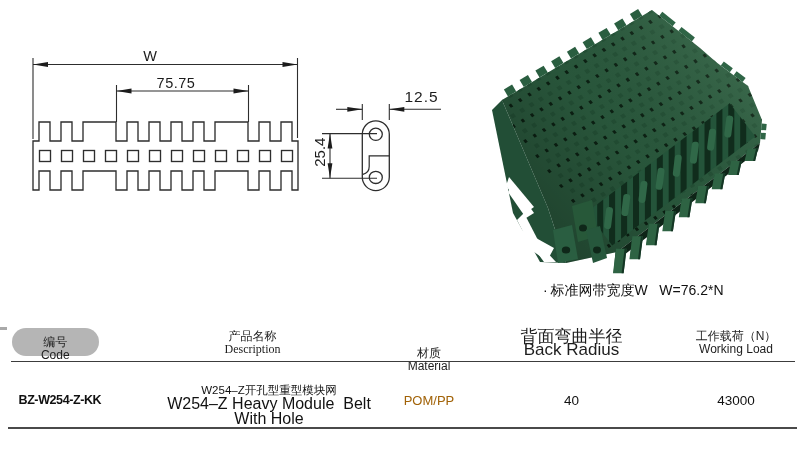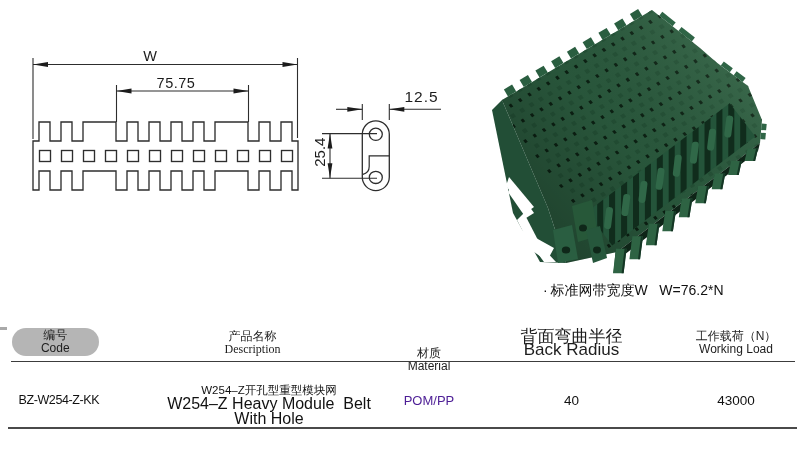--- a/index.html
+++ b/index.html
@@ -775,35 +775,35 @@
     <polygon points="586.0,230.0 600.0,226.0 607.0,258.0 593.0,263.0" fill="#26573c"></polygon>
     <ellipse cx="597" cy="250" rx="4" ry="3.4" fill="#0f2719"></ellipse>
 </svg>
 
 <div class="abs" style="left:543px;top:284px;font-size:14px;line-height:13px;color:#111;white-space:nowrap;">· 标准网带宽度W&nbsp;&nbsp;&nbsp;W=76.2*N</div>
 
 <div class="abs" style="left:0;top:327.4px;width:7px;height:2.6px;background:#a9a9a9;"></div>
 
 <div class="abs" style="left:12px;top:327.5px;width:86.5px;height:28px;border-radius:14px;background:#b5b5b5;"></div>
 
-<div class="abs ctr" style="left:12px;top:329px;width:86.5px;font-size:12px;line-height:13px;color:#1d1d1d;">编号<br>Code</div>
+<div class="abs ctr" style="left:12px;top:336px;width:86.5px;font-size:12px;line-height:13px;color:#1d1d1d;">编号<br>Code</div>
 
 <div class="abs ctr" style="left:152.5px;top:329.5px;width:200px;font-size:12px;line-height:13px;color:#1d1d1d;font-family:Liberation Serif, serif;">产品名称<br>Description</div>
 
 <div class="abs ctr" style="left:329px;top:347px;width:200px;font-size:12px;line-height:13px;color:#1d1d1d;text-align:center;">材质<br>Material</div>
 
 <div class="abs ctr" style="left:471.5px;top:329.5px;width:200px;font-size:17px;line-height:13px;color:#1d1d1d;">背面弯曲半径<br>Back Radius</div>
 
 <div class="abs ctr" style="left:636px;top:329.5px;width:200px;font-size:12px;line-height:13px;color:#1d1d1d;">工作载荷（N）<br>Working Load</div>
 
 <div class="abs" style="left:11px;top:360.6px;width:784px;height:1.7px;background:#3c3c3c;"></div>
 
-<div class="abs" style="left:18.5px;top:392.5px;font-size:12.5px;letter-spacing:-0.4px;font-weight:normal;color:#111;">BZ-W254-Z-KK</div>
+<div class="abs" style="left:18.5px;top:392.5px;font-size:12.5px;letter-spacing:-0.4px;font-weight:bold;color:#111;">BZ-W254-Z-KK</div>
 
 <div class="abs ctr" style="left:143px;top:384px;width:220px;font-size:11.5px;line-height:13.2px;color:#111;margin-left:16px;">W254–Z开孔型重型模块网<br><span style="font-size:16px">W254–Z Heavy Module&nbsp; Belt With Hole</span></div>
 
-<div class="abs ctr" style="left:329px;top:393px;width:200px;font-size:13px;color:#4c1d95;">POM/PP</div>
+<div class="abs ctr" style="left:329px;top:393px;width:200px;font-size:13px;color:#a16207;">POM/PP</div>
 
 <div class="abs ctr" style="left:471.5px;top:393px;width:200px;font-size:13.5px;color:#111;">40</div>
 
 <div class="abs ctr" style="left:636px;top:393px;width:200px;font-size:13.5px;color:#111;">43000</div>
 
 <div class="abs" style="left:8px;top:427.3px;width:789px;height:1.3px;background:#4a4a4a;"></div>
 
 </body></html>

